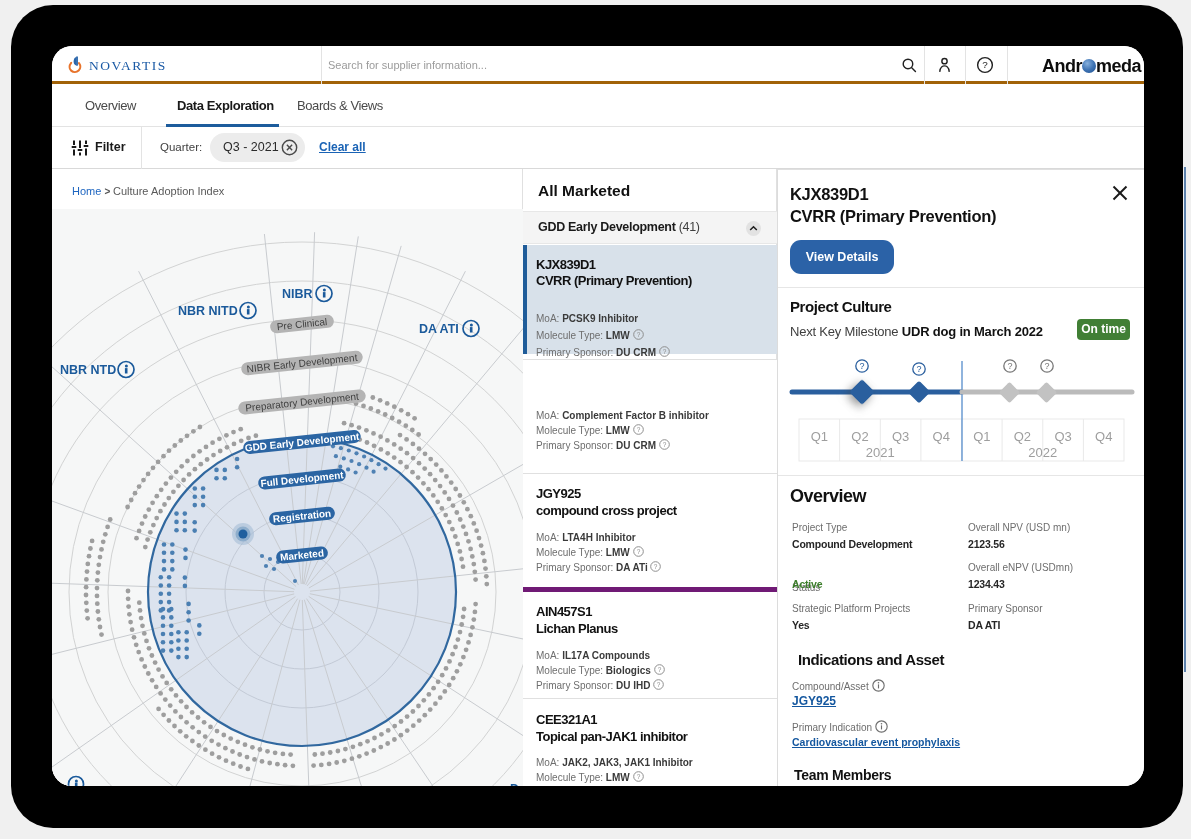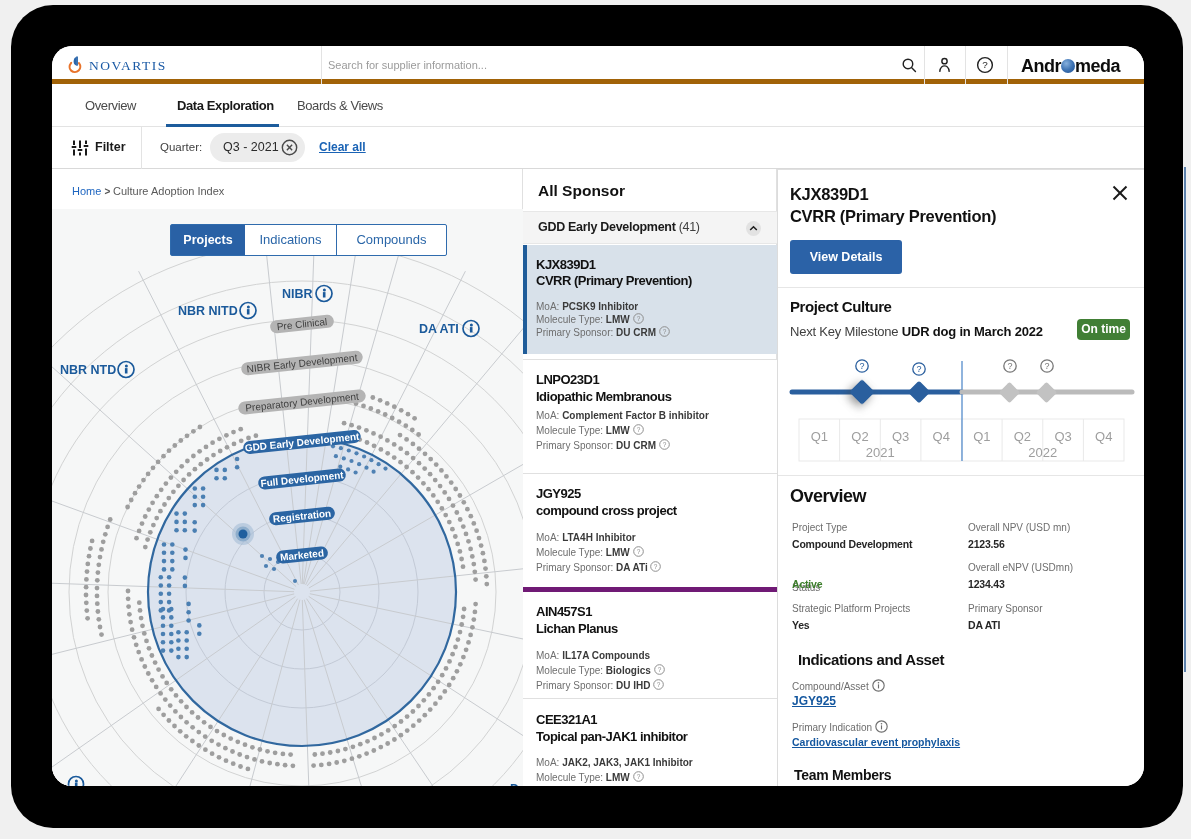--- a/index.html
+++ b/index.html
@@ -6,21 +6,21 @@
   .abs { position:absolute; }
   #frame { position:absolute; left:11px; top:5px; width:1172px; height:823px; background:#000; border-radius:42px; }
   #page  { position:absolute; left:52px; top:46px; width:1092px; height:740px; background:#fff; border-radius:20px; overflow:hidden; }
   .b { font-weight:bold; }
 </style></head>
 <body>
 <div id="frame"></div>
 <div style="position:absolute;left:1184px;top:167px;width:1.6px;height:505px;background:#5d82ad;"></div>
 <div id="page">
 
-  <div class="abs" style="left:0;top:0;width:1092px;height:38px;background:#fff;border-bottom:5px solid #a16207;">
+  <div class="abs" style="left:0;top:0;width:1092px;height:38px;background:#fff;border-bottom:3px solid #a16207;">
 
     <svg class="abs" style="left:14px;top:9px" width="20" height="20" viewBox="0 0 24 24">
       <path d="M6.2 9.5 C3.8 12.6 3.6 16.6 6.2 18.8 C8.8 21 12.8 20.8 15.2 18.6 C17.6 16.4 17.8 12.6 15.6 9.8" fill="none" stroke="#e8742c" stroke-width="2.5" stroke-linecap="round"></path>
       <path d="M10.2 3.5 C8.6 6.5 8.8 9.8 10.6 11.6 C11.2 12.2 11.9 12.6 12.6 12.7 L12.6 2 Z" fill="#2b66ab"></path>
       <rect x="12.2" y="1.8" width="2.1" height="11" fill="#2b66ab"></rect>
     </svg>
     <div class="abs" style="left:37px;top:12px;font-family:'Liberation Serif',serif;font-size:13.5px;letter-spacing:1.5px;color:#1b5aa5;">NOVARTIS</div>
     <div class="abs" style="left:269px;top:0;width:1px;height:38px;background:#e3e3e3;"></div>
     <div class="abs" style="left:276px;top:13px;font-size:11px;color:#9b9b9b;">Search for supplier information...</div>
 
@@ -33,21 +33,21 @@
         <circle cx="10" cy="5.5" r="3.1" fill="none" stroke="#222" stroke-width="1.7"></circle>
         <path d="M4.5 17.5 C5 12.8 8 11 10 11 C12 11 15 12.8 15.5 17.5" fill="none" stroke="#222" stroke-width="1.7" stroke-linecap="round"></path>
       </svg>
     <div class="abs" style="left:913px;top:0;width:1px;height:38px;background:#e3e3e3;"></div>
     <svg class="abs" style="left:924px;top:10px" width="18" height="18" viewBox="0 0 20 20">
         <circle cx="10" cy="10" r="8.2" fill="none" stroke="#222" stroke-width="1.6"></circle>
         <text x="10" y="13.6" text-anchor="middle" font-family="Liberation Sans" font-size="11" fill="#222">?</text>
       </svg>
     <div class="abs" style="left:955px;top:0;width:1px;height:38px;background:#e3e3e3;"></div>
 
-    <div class="abs" style="left:969px;top:10px;font-size:18px;font-weight:bold;color:#0d0d0d;letter-spacing:-0.5px;">Andr<span style="display:inline-block;width:14px;height:14px;border-radius:50%;background:radial-gradient(circle at 38% 32%, #86b0dd 0%, #3f74b4 50%, #1a4c8e 100%);vertical-align:-1px;"></span>meda</div>
+    <div class="abs" style="left:990px;top:10px;font-size:18px;font-weight:bold;color:#0d0d0d;letter-spacing:-0.5px;">Andr<span style="display:inline-block;width:14px;height:14px;border-radius:50%;background:radial-gradient(circle at 38% 32%, #86b0dd 0%, #3f74b4 50%, #1a4c8e 100%);vertical-align:-1px;"></span>meda</div>
   </div>
 
   <div class="abs" style="left:0;top:38px;width:1092px;height:43px;background:#fff;border-bottom:1px solid #e3e3e3;">
     <div class="abs" style="left:33px;top:14px;font-size:13px;letter-spacing:-0.4px;color:#4a4a4a;">Overview</div>
     <div class="abs" style="left:125px;top:14px;font-size:13px;letter-spacing:-0.4px;font-weight:bold;color:#1a1a1a;">Data Exploration</div>
     <div class="abs" style="left:114px;top:40px;width:113px;height:3px;background:#1d5c9c;"></div>
     <div class="abs" style="left:245px;top:14px;font-size:13px;letter-spacing:-0.4px;color:#4a4a4a;">Boards &amp; Views</div>
   </div>
 
   <div class="abs" style="left:0;top:81px;width:1092px;height:42px;background:#fff;border-bottom:1px solid #d9d9d9;">
@@ -575,55 +575,49 @@
 <text x="8" y="165" font-family="Liberation Sans, sans-serif" font-size="12.5px" font-weight="bold" fill="#1b5a9b">NBR NTD</text>
         <circle cx="74" cy="160.5" r="8" fill="none" stroke="#1b5a9b" stroke-width="1.7"></circle>
         <circle cx="74.4" cy="157.1" r="1.5" fill="#1b5a9b"></circle>
         <rect x="72.9" y="159.1" width="2.6" height="5.4" fill="#1b5a9b"></rect>
 <circle cx="24" cy="575" r="7.5" fill="none" stroke="#1b5a9b" stroke-width="1.7"></circle>
         <circle cx="24.4" cy="571.9" r="1.5" fill="#1b5a9b"></circle>
         <rect x="22.9" y="573.6" width="2.6" height="5.1" fill="#1b5a9b"></rect>
 <text x="458" y="584" font-family="Liberation Sans, sans-serif" font-size="12.5px" font-weight="bold" fill="#1b5a9b">D</text>
 </svg>
 
-    <div class="abs" style="left:118px;top:55px;width:277px;height:32px;border:1px solid #2f6bad;border-radius:2px;background:#fff;display:flex;">
-      <div style="width:74px;background:#2961a5;color:#fff;font-weight:bold;font-size:12.5px;text-align:center;line-height:30px;">Projects</div>
-      <div style="width:92px;color:#2a66a8;font-size:13px;text-align:center;line-height:30px;border-right:1px solid #2f6bad;">Indications</div>
-      <div style="flex:1;color:#2a66a8;font-size:13px;text-align:center;line-height:30px;">Compounds</div>
-    </div>
   </div>
 
   <div class="abs" style="left:471px;top:123px;width:254px;height:617px;background:#fff;border-right:1px solid #e0e0e0;">
-    <div class="abs" style="left:15px;top:13px;font-size:15.5px;font-weight:bold;color:#111;">All Sponsor</div>
+    <div class="abs" style="left:15px;top:13px;font-size:15.5px;font-weight:bold;color:#111;">All Marketed</div>
     <div class="abs" style="left:0;top:42px;width:254px;height:33px;background:#f4f4f4;border-top:1px solid #e7e7e7;border-bottom:1px solid #e7e7e7;">
       <span style="position:absolute;left:15px;top:8px;font-size:12.5px;letter-spacing:-0.3px;"><span class="b" style="color:#1a1a1a;">GDD Early Development</span> <span style="color:#3f3f3f;">(41)</span></span>
       <div style="position:absolute;right:16px;top:9px;width:15px;height:15px;border-radius:50%;background:#e2e2e2;">
         <svg width="15" height="15" viewBox="0 0 15 15">
             <path d="M4.2 9 L7.5 5.8 L10.8 9" fill="none" stroke="#222" stroke-width="1.6"></path>
           </svg>
       </div>
     </div>
 
     <div class="abs" style="left:0;top:75.5px;width:254px;height:109px;background:#d8e1ea;border-left:4px solid #1f5c99;">
       <div style="position:absolute;left:9px;top:12px;font-size:13px;letter-spacing:-0.5px;font-weight:bold;color:#111;line-height:16.5px;">KJX839D1<br>CVRR (Primary Prevention)</div>
-      <div style="position:absolute;left:9px;top:56px;font-size:10px;line-height:12px;color:#6e6e6e;">
+      <div style="position:absolute;left:9px;top:65px;font-size:10px;line-height:17px;color:#6e6e6e;">
         MoA: <span class="b" style="color:#3a3a3a;">PCSK9 Inhibitor</span><br>
         Molecule Type: <span class="b" style="color:#3a3a3a;">LMW</span> <svg width="11" height="11" viewBox="0 0 16 16" style="vertical-align:-1px">
             <circle cx="8" cy="8" r="7" fill="none" stroke="#8a8a8a" stroke-width="1.4"></circle>
             <text x="8" y="11" text-anchor="middle" font-family="Liberation Sans, sans-serif" font-size="9.5" fill="#8a8a8a">?</text>
           </svg><br>
         Primary Sponsor: <span class="b" style="color:#3a3a3a;">DU CRM</span> <svg width="11" height="11" viewBox="0 0 16 16" style="vertical-align:-1px">
             <circle cx="8" cy="8" r="7" fill="none" stroke="#8a8a8a" stroke-width="1.4"></circle>
             <text x="8" y="11" text-anchor="middle" font-family="Liberation Sans, sans-serif" font-size="9.5" fill="#8a8a8a">?</text>
           </svg>
       </div>
     </div>
 
     <div class="abs" style="left:0;top:190px;width:254px;height:114px;background:#fff;border-top:1px solid #e0e0e0;">
-      <div style="position:absolute;left:13px;top:12px;font-size:13px;letter-spacing:-0.5px;font-weight:bold;color:#111;line-height:16.5px;">LNPO23D1<br>Idiopathic Membranous</div>
       <div style="position:absolute;left:13px;top:48px;font-size:10px;line-height:15.2px;color:#6e6e6e;">
         MoA: <span class="b" style="color:#3a3a3a;">Complement Factor B inhibitor</span><br>
         Molecule Type: <span class="b" style="color:#3a3a3a;">LMW</span> <svg width="11" height="11" viewBox="0 0 16 16" style="vertical-align:-1px">
             <circle cx="8" cy="8" r="7" fill="none" stroke="#8a8a8a" stroke-width="1.4"></circle>
             <text x="8" y="11" text-anchor="middle" font-family="Liberation Sans, sans-serif" font-size="9.5" fill="#8a8a8a">?</text>
           </svg><br>
         Primary Sponsor: <span class="b" style="color:#3a3a3a;">DU CRM</span> <svg width="11" height="11" viewBox="0 0 16 16" style="vertical-align:-1px">
             <circle cx="8" cy="8" r="7" fill="none" stroke="#8a8a8a" stroke-width="1.4"></circle>
             <text x="8" y="11" text-anchor="middle" font-family="Liberation Sans, sans-serif" font-size="9.5" fill="#8a8a8a">?</text>
           </svg>
@@ -671,21 +665,21 @@
       </div>
     </div>
   </div>
 
   <div class="abs" style="left:725px;top:123px;width:367px;height:617px;background:#fff;border-top:1px solid #e0e0e0;border-left:1px solid #dcdcdc;">
     <div class="abs" style="left:12px;top:13px;font-size:16.5px;letter-spacing:-0.3px;font-weight:bold;color:#111;line-height:22px;">KJX839D1<br>CVRR (Primary Prevention)</div>
     <svg class="abs" style="left:333px;top:14px" width="18" height="18" viewBox="0 0 18 18">
       <line x1="2.5" y1="2.5" x2="15.5" y2="15.5" stroke="#1a1a1a" stroke-width="2"></line>
       <line x1="15.5" y1="2.5" x2="2.5" y2="15.5" stroke="#1a1a1a" stroke-width="2"></line>
     </svg>
-    <div class="abs" style="left:12px;top:70px;width:112px;height:34px;background:#2b62a7;border-radius:3px;color:#fff;font-size:12.5px;font-weight:bold;text-align:center;line-height:34px;">View Details</div>
+    <div class="abs" style="left:12px;top:70px;width:104px;height:34px;background:#2b62a7;border-radius:11px;color:#fff;font-size:12.5px;font-weight:bold;text-align:center;line-height:34px;">View Details</div>
     <div class="abs" style="left:0;top:117px;width:367px;height:1px;background:#e6e6e6;"></div>
 
     <div class="abs" style="left:12px;top:128px;font-size:15px;letter-spacing:-0.4px;font-weight:bold;color:#111;">Project Culture</div>
     <div class="abs" style="left:12px;top:154px;font-size:13px;letter-spacing:-0.2px;color:#3f3f3f;">Next Key Milestone <span class="b" style="color:#111;">UDR dog in March 2022</span></div>
     <div class="abs" style="left:299px;top:149px;width:53px;height:21px;background:#417f35;border-radius:4px;color:#fff;font-size:12px;font-weight:bold;text-align:center;line-height:21px;">On time</div>
 
     <svg class="abs" style="left:0px;top:180px" width="367" height="130" viewBox="0 0 367 130">
 
       <rect x="21" y="69" width="325" height="42" fill="none" stroke="#e9e9e9" stroke-width="1"></rect>
       <g stroke="#e9e9e9" stroke-width="1">

